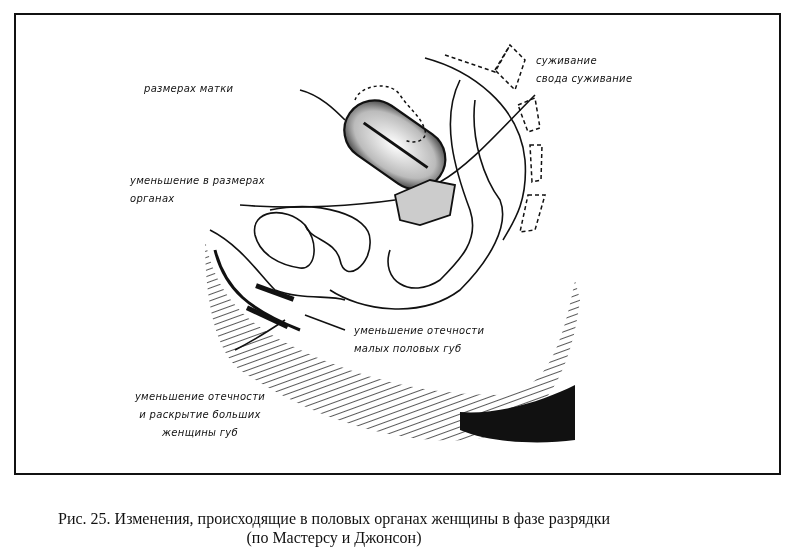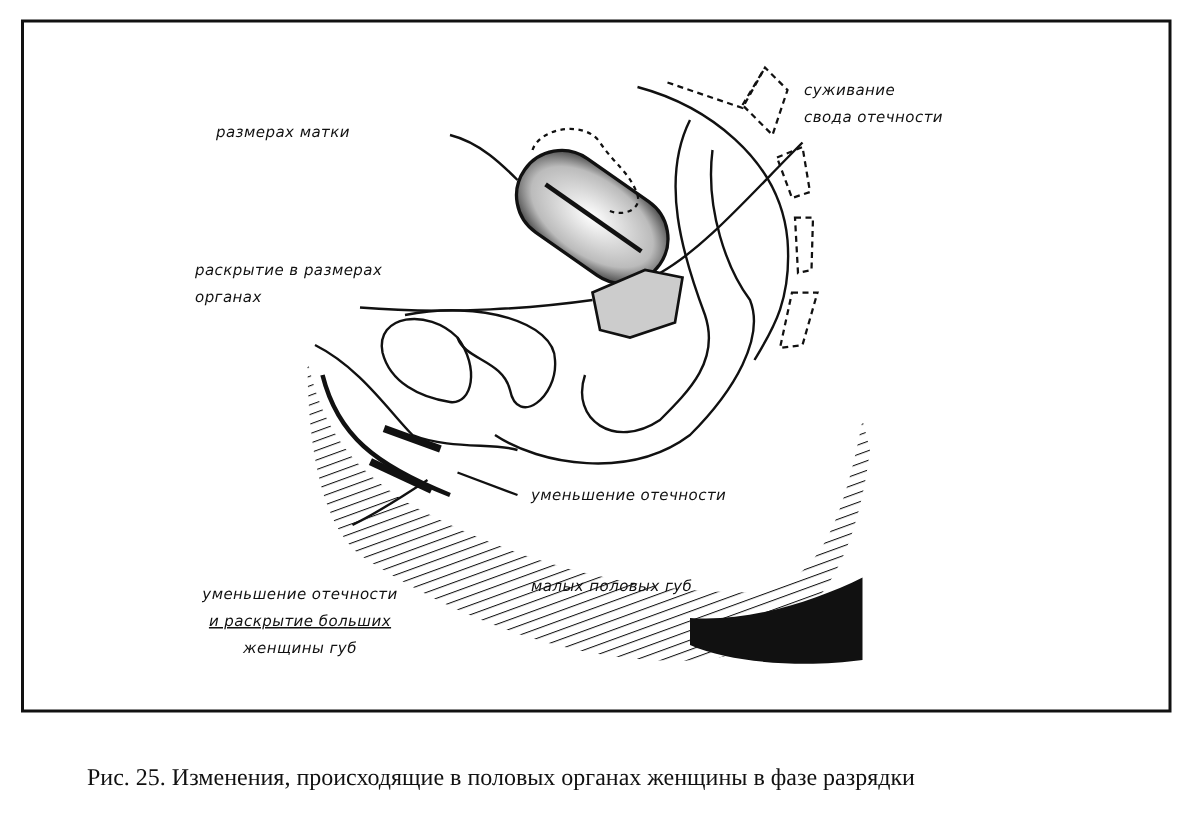--- a/index.html
+++ b/index.html
@@ -87,28 +87,29 @@
     <path d="M300 90 C320 95, 335 110, 345 120"></path>
     <path d="M240 205 C300 210, 360 205, 395 200"></path>
     <path d="M535 95 C500 130, 470 165, 440 182"></path>
     <path d="M345 330 L305 315"></path>
     <path d="M235 350 C255 340, 270 330, 285 320"></path>
   </g>
 </svg>
 
 <div class="lbl" style="left:144px; top:80px;">размерах матки</div>
 
-<div class="lbl" style="left:130px; top:172px;">раскрытие в размерах</div>
+<div class="lbl" style="left:130px; top:172px;">уменьшение в размерах</div>
 <div class="lbl" style="left:130px; top:190px;">органах</div>
 
 <div class="lbl" style="left:536px; top:52px;">суживание</div>
-<div class="lbl" style="left:536px; top:70px;">свода отечности</div>
+<div class="lbl" style="left:536px; top:70px;">свода суживание</div>
 
 <div class="lbl" style="left:354px; top:322px;">уменьшение отечности</div>
-<div class="lbl" style="left:354px; top:340px;margin-top:43px;">малых половых губ</div>
+<div class="lbl" style="left:354px; top:340px;">малых половых губ</div>
 
 <div class="lbl center" style="left:100px; top:388px; width:200px;">уменьшение отечности</div>
-<div class="lbl center" style="left:100px; top:406px; width:200px;text-decoration:underline;">и раскрытие больших</div>
+<div class="lbl center" style="left:100px; top:406px; width:200px;">и раскрытие больших</div>
 <div class="lbl center" style="left:100px; top:424px; width:200px;">женщины губ</div>
 
 <div class="caption">
   <div>Рис. 25. Изменения, происходящие в половых органах женщины в фазе разрядки</div>
+  <div>(по Мастерсу и Джонсон)</div>
 </div>
 
 </body></html>

